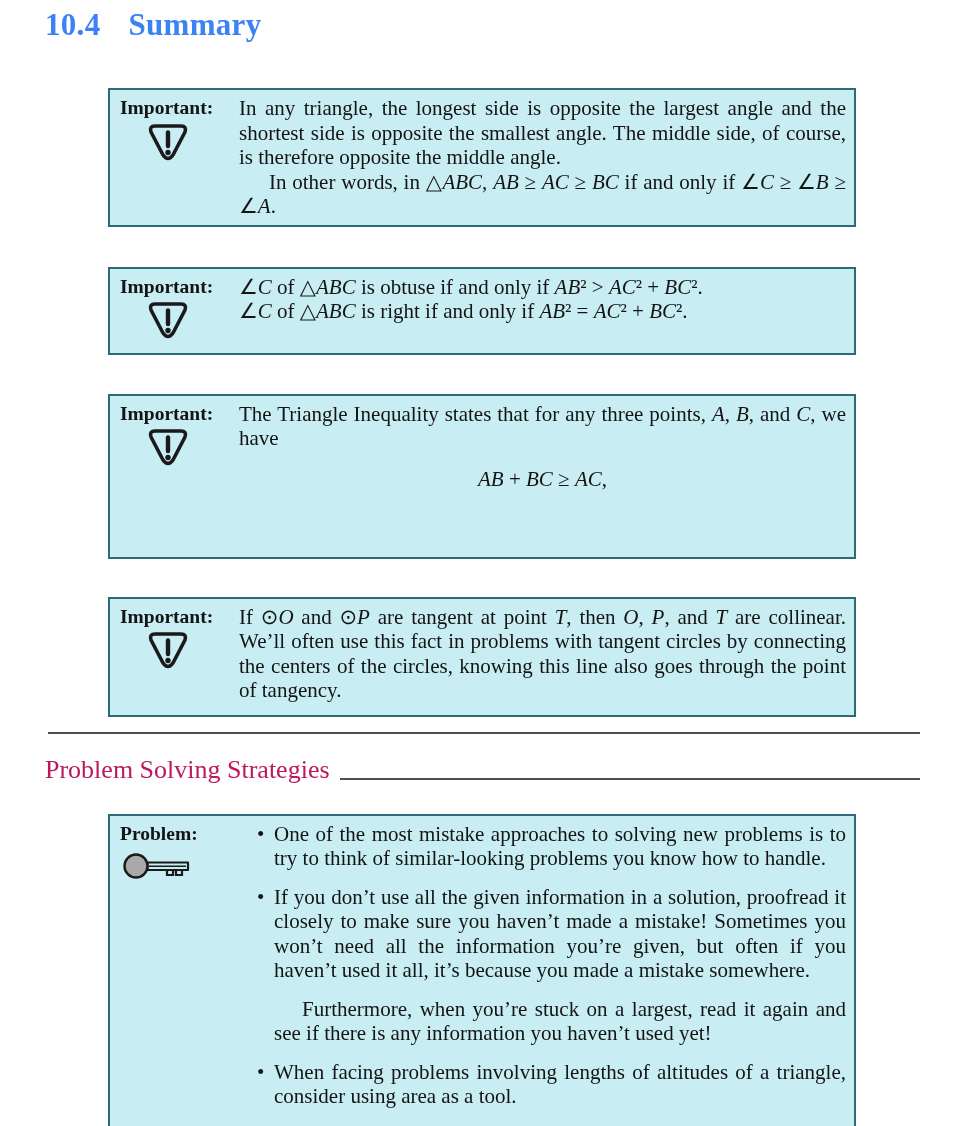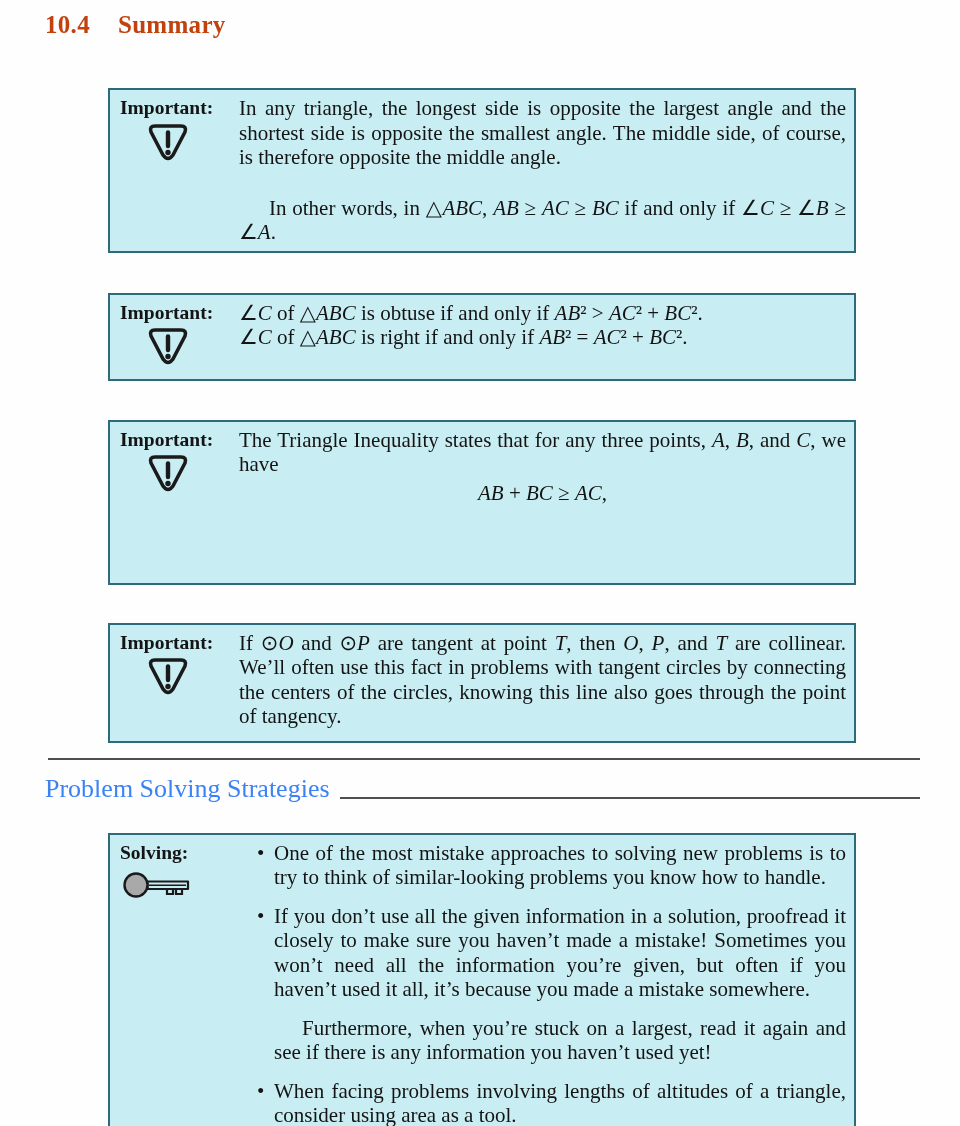--- a/index.html
+++ b/index.html
@@ -2,56 +2,56 @@
 <html><head>
 <meta charset="utf-8">
 <style>
   html,body { margin:0; padding:0; }
   body {
     width:960px; height:1126px; position:relative; overflow:hidden;
     background:#fefefe; color:#141414;
     font-family:"Liberation Serif", serif;
   }
   .section-heading {
-    margin:10px 0 0 45px; font-size:25px; line-height:30px;
-    font-weight:bold; color:#c2410c; letter-spacing:.3px;
+    margin:10px 0 0 45px; font-size:31px; line-height:30px;
+    font-weight:bold; color:#3b82f6; letter-spacing:.3px;
   }
   .section-heading .num { margin-right:28px; }
 
   .ibox {
     box-sizing:border-box; margin-left:108px; width:748px;
     background:#c8edf2; border:2px solid #2d6b7a;
     display:flex; padding:6px 8px 6px 10px;
   }
   .labelcol { flex:0 0 119px; width:119px; display:flex; flex-direction:column; }
   .box-label { font-weight:bold; font-size:19.5px; line-height:24.5px; }
   .labelcol svg { margin:2px 0 0 26px; }
   .concepts .labelcol svg { margin:3px 0 0 2px; }
   .box-body { flex:1; font-size:21px; line-height:24.5px; }
   .para { text-align:justify; }
-  .para.indent { text-indent:30px;margin-top:26px; }
-  .eq { text-align:center; margin:4px 0 9px; }
+  .para.indent { text-indent:30px; }
+  .eq { text-align:center; margin:16px 0 9px; }
   .bullet-item { display:flex; margin-left:18px; text-align:justify; }
   .bullet-item .dot { flex:0 0 17px; }
   .bullet-item .btext { flex:1; }
   .cont { margin-left:35px; text-indent:28px; text-align:justify; }
   .note { text-align:right; font-style:italic; padding-right:4px; }
   .concepts .box-body > * + * { margin-top:14px; }
   .concepts .box-body > .note { margin-top:18px; }
 
   .box-1 { margin-top:48px; min-height:110px; }
   .box-2 { margin-top:40px; min-height:88px; }
   .box-3 { margin-top:39px; min-height:165px; }
   .box-4 { margin-top:38px; min-height:120px; }
   .concepts { margin-top:28px; min-height:327px; }
 
   .rule { margin:15px 0 0 48px; width:872px; height:0; border-top:2px solid #4f4f4f; }
   .strategies {
-    display:flex; margin:13px 0 0 45px; width:875px;
-    font-size:26px; line-height:32px; color:#3b82f6;
+    display:flex; margin:20px 0 0 45px; width:875px;
+    font-size:26px; line-height:32px; color:#be185d;
   }
   .fill-line { flex:1; border-bottom:2px solid #4f4f4f; margin:0 0 6px 10px; }
 
   .ovl { text-decoration:overline; }
   i { font-style:italic; }
 </style>
 </head>
 <body>
 
 <h1 class="section-heading">
@@ -119,21 +119,21 @@
 
 <div class="rule"></div>
 
 <div class="strategies">
   <span>Problem Solving Strategies</span>
   <div class="fill-line"></div>
 </div>
 
 <section class="ibox concepts">
   <div class="labelcol">
-    <span class="box-label">Solving:</span>
+    <span class="box-label">Problem:</span>
     <svg width="70" height="34" viewBox="0 0 70 34">
       <path d="M25.5 13.5 H66 V21 H25.5 Z" fill="none" stroke="#1a1a1a" stroke-width="2.2" stroke-linejoin="round"></path>
       <line x1="27" y1="17.2" x2="64" y2="17.2" stroke="#1a1a1a" stroke-width="1.5"></line>
       <path d="M45 21 V26 H51 V21 M54 21 V26 H60 V21" fill="none" stroke="#1a1a1a" stroke-width="2.2"></path>
       <circle cx="14" cy="17" r="11.5" fill="#a9a9a9" stroke="#1a1a1a" stroke-width="2.4"></circle>
     </svg>
   </div>
   <div class="box-body">
       <div class="bullet-item">
         <span class="dot">•</span>

